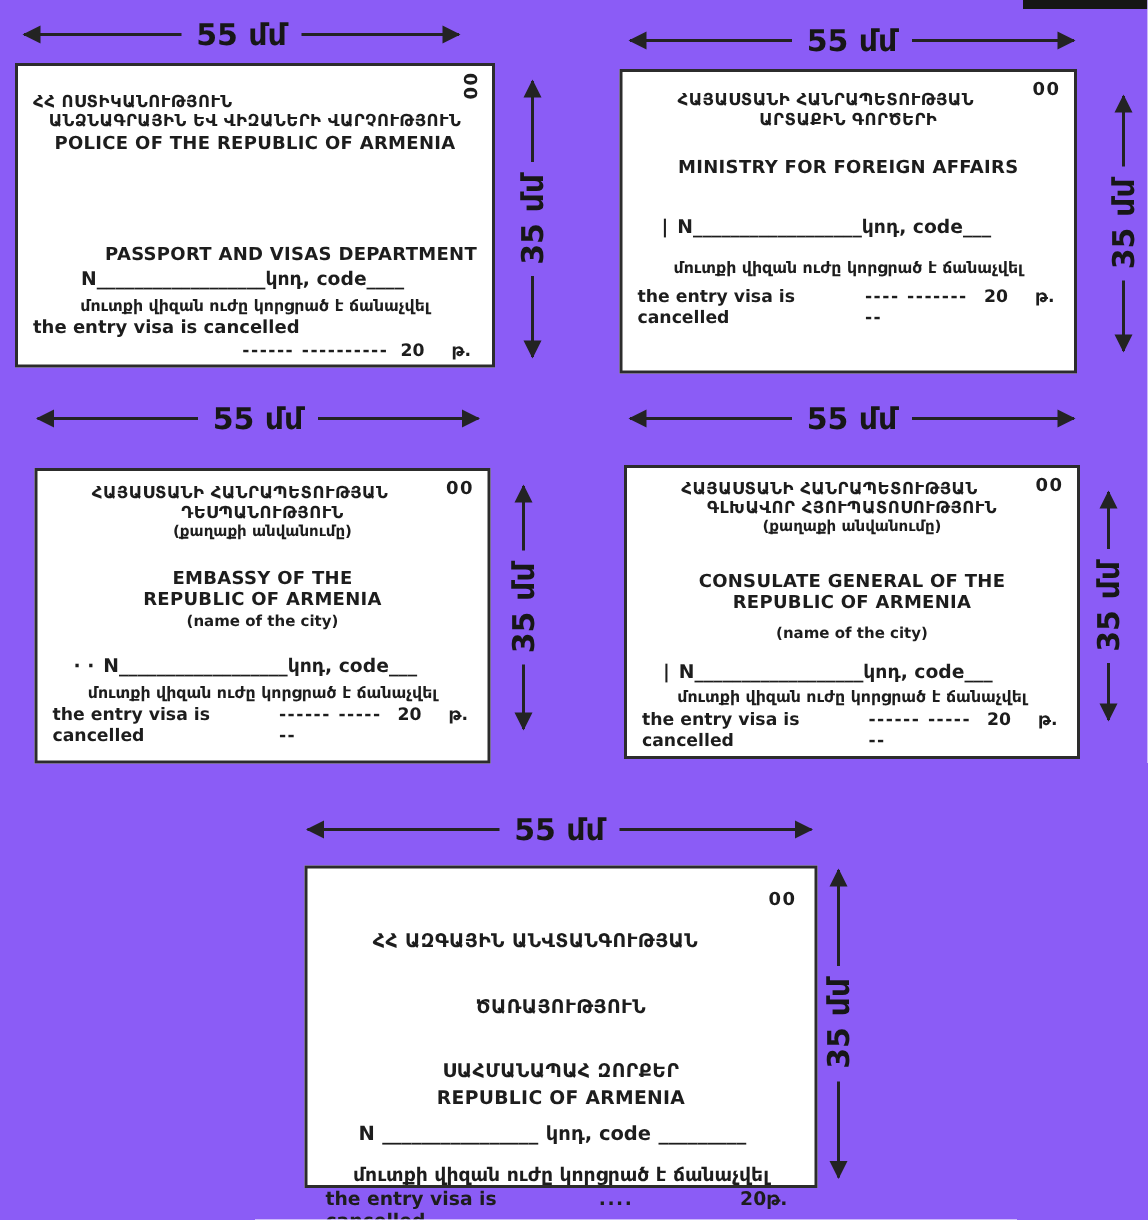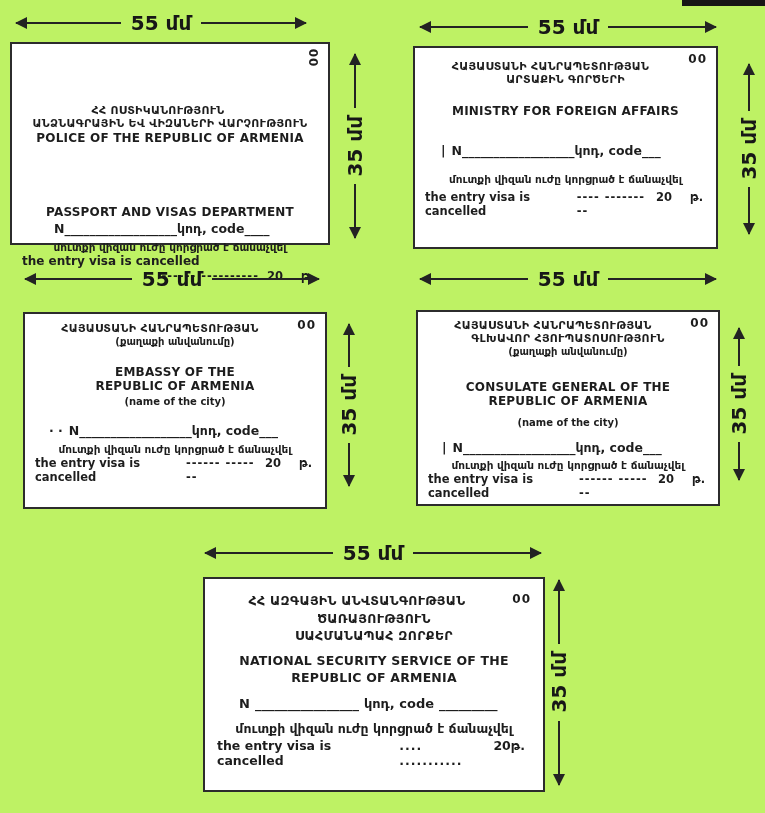--- a/index.html
+++ b/index.html
@@ -1,17 +1,17 @@
 <!DOCTYPE html>
 <html><head>
 <meta charset="utf-8">
 <style>
   html,body { margin:0; padding:0; background:#ffffff; }
   .canvas {
-    position:relative; width:765px; height:813px; background:#bef264;
+    position:relative; width:765px; height:813px; background:#8b5cf6;
     font-family:"DejaVu Sans", sans-serif; color:#1d1d1d; overflow:hidden;
   }
 
   
   .scan-bar { position:absolute; left:682px; top:0; width:83px; height:6px; background:#161616; }
 
   
   .dim-h { position:absolute; display:flex; align-items:center; gap:10px; height:26px; }
   .dim-h .lbl { font-size:20px; font-weight:bold; white-space:nowrap; color:#171717; }
   .seg { flex:1; height:2px; background:#232323; position:relative; }
@@ -49,22 +49,22 @@
   .nline .pref { margin-right:6px; }
   .cancel-am { font-weight:bold; font-size:10.5px;text-align:center; }
   .cancel-row { display:flex; align-items:baseline; font-size:11.5px; font-weight:bold; }
   .dots { margin-left:auto; letter-spacing:1px; }
   .yr { margin-left:8px; }
   .ys { margin-left:18px; font-weight:bold; }
   .dash-row { display:flex; justify-content:flex-end; align-items:baseline; font-size:11.5px; font-weight:bold; }
 
   
   #stamp1 { left:10px; top:42px; width:320px; height:203px; padding:18px 10px 0 10px; }
-  #stamp1 .r-am1 { text-align:center; padding-right:24px;margin-top:43px; }
-  #stamp1 .dept { margin-top:60px; }
+  #stamp1 .r-am1 { text-align:left; padding-right:24px; }
+  #stamp1 .dept { margin-top:60px;text-align:right; }
   #stamp1 .nline { margin-top:3px; padding-left:32px; }
   #stamp1 .cancel-am { margin-top:4px; }
   #stamp1 .cancel-en-solo { font-size:12px; font-weight:bold; margin-top:1px; }
   #stamp1 .dash-row { margin-top:1px; padding-right:4px; }
 
   
   #stamp2 { left:413px; top:46px; width:305px; height:203px; padding:13px 10px 0 10px; }
   #stamp2 .r-en1 { margin-top:17px; }
   #stamp2 .nline { margin-top:26px; padding-left:16px; }
   #stamp2 .cancel-am { margin-top:14px; }
@@ -81,21 +81,21 @@
   
   #stamp4 { left:416px; top:310px; width:304px; height:196px; padding:8px 10px 0 10px; }
   #stamp4 .r-en1 { margin-top:22px; }
   #stamp4 .note2 { margin-top:9px; }
   #stamp4 .nline { margin-top:12px; padding-left:14px; }
   #stamp4 .cancel-am { margin-top:3px; }
   #stamp4 .cancel-row { margin-top:2px; padding-right:3px; }
 
   
   #stamp5 { left:203px; top:577px; width:342px; height:215px; padding:13px 12px 0 12px; }
-  #stamp5 .am { font-size:12.5px; line-height:1.4; }
+  #stamp5 .am { font-size:12.5px; line-height:1.4;margin-top:26px; }
   #stamp5 .en { font-size:12.5px; line-height:1.42; }
   #stamp5 .r-en1 { margin-top:7px; }
   #stamp5 .nline { margin-top:9px; padding-left:22px; font-size:13px; }
   #stamp5 .nline .gap { margin:0 5px;text-align:center; }
   #stamp5 .cancel-am { margin-top:11px; font-size:12.5px; }
   #stamp5 .cancel-row { margin-top:2px; font-size:12.5px; padding-right:6px; }
   #stamp5 .dots { margin-left:8px; letter-spacing:1px; }
   #stamp5 .ys { margin-left:auto; }
 </style>
 </head>
@@ -168,20 +168,21 @@
   </div>
   <div class="dim-h" style="left:420px; top:266px; width:296px;">
     <div class="seg head-l"></div>
     <div class="lbl">55 մմ</div>
     <div class="seg head-r"></div>
   </div>
 
   <div class="stamp" id="stamp3">
     <div class="corner">00</div>
     <div class="row am" style="padding-right:30px;">ՀԱՅԱՍՏԱՆԻ ՀԱՆՐԱՊԵՏՈՒԹՅԱՆ</div>
+    <div class="row am">ԴԵՍՊԱՆՈՒԹՅՈՒՆ</div>
     <div class="row note">(քաղաքի  անվանումը)</div>
     <div class="row en r-en1">EMBASSY OF THE</div>
     <div class="row en">REPUBLIC OF ARMENIA</div>
     <div class="row note note2">(name of the city)</div>
     <div class="row nline">
       <span class="pref">· ·</span><span>N</span><span>__________________</span><span>կոդ, code</span><span>___</span>
     </div>
     <div class="row cancel-am">մուտքի վիզան ուժը կորցրած է ճանաչվել</div>
     <div class="row cancel-row">
       <span>the entry visa is cancelled</span>
@@ -225,21 +226,20 @@
     <div class="seg head-l"></div>
     <div class="lbl">55 մմ</div>
     <div class="seg head-r"></div>
   </div>
 
   <div class="stamp" id="stamp5">
     <div class="corner" style="top:13px; right:12px;">00</div>
     <div class="row am" style="padding-right:34px;">ՀՀ ԱԶԳԱՅԻՆ ԱՆՎՏԱՆԳՈՒԹՅԱՆ</div>
     <div class="row am">ԾԱՌԱՅՈՒԹՅՈՒՆ</div>
     <div class="row am">ՍԱՀՄԱՆԱՊԱՀ ԶՈՐՔԵՐ</div>
-    <div class="row en r-en1">NATIONAL SECURITY SERVICE OF THE</div>
     <div class="row en">REPUBLIC OF ARMENIA</div>
     <div class="row nline">
       <span>N</span><span class="gap">________________</span><span>կոդ, code</span><span class="gap">_________</span>
     </div>
     <div class="row cancel-am">մուտքի վիզան ուժը կորցրած է ճանաչվել</div>
     <div class="row cancel-row">
       <span>the entry visa is cancelled</span>
       <span class="dots">.... ...........</span>
       <span class="yr">20</span>
       <span class="ys">թ.</span>

